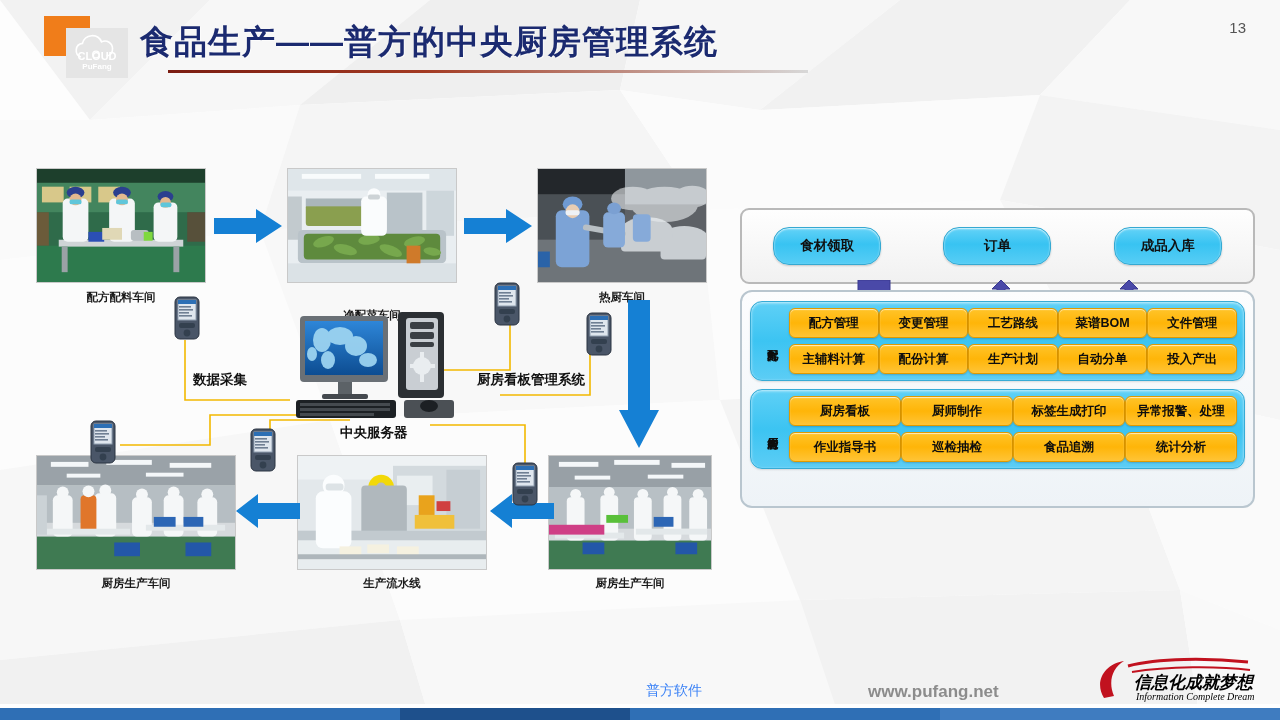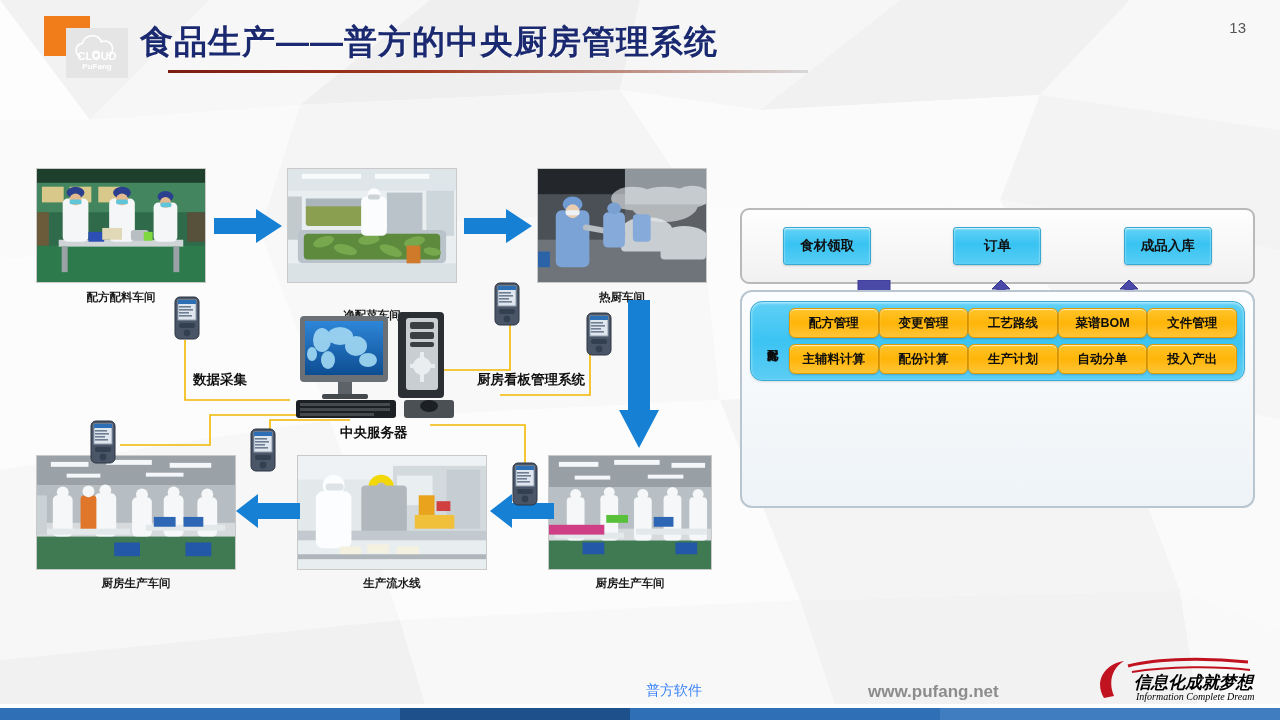--- a/index.html
+++ b/index.html
@@ -80,22 +80,22 @@
   
   .panel-outer {
     position: absolute; left: 740px; top: 208px;
     width: 515px; height: 76px;
     background: linear-gradient(to bottom,#fefefe,#f1f1f1);
     border: 2px solid #b9b9b9;
     border-radius: 9px;
     display: flex; align-items: center; justify-content: space-around;
   }
   .chip-blue {
-    width: 88px; height: 38px;
-    border-radius: 3px;
+    width: 108px; height: 38px;
+    border-radius: 16px;
     background: linear-gradient(to bottom,#63d2f7 0%, #38c3f2 45%, #57cdf5 100%);
     border: 1px solid #35a9d2;
     box-shadow: inset 0 1px 2px rgba(255,255,255,.85), 0 1px 2px rgba(0,0,0,.18);
     display: flex; align-items: center; justify-content: center;
     font-size: 13.5px; font-weight: bold; color: #101010;
   }
 
   .panel-main {
     position: absolute; left: 740px; top: 290px;
     width: 515px; height: 218px;
@@ -593,20 +593,37 @@
         <div class="group-row">
           <div class="chip-orange">主辅料计算</div>
           <div class="chip-orange">配份计算</div>
           <div class="chip-orange">生产计划</div>
           <div class="chip-orange">自动分单</div>
           <div class="chip-orange">投入产出</div>
         </div>
       </div>
     </div>
 
+    <div class="group">
+      <div class="group-label">智能厨房</div>
+      <div class="group-grid">
+        <div class="group-row">
+          <div class="chip-orange">厨房看板</div>
+          <div class="chip-orange">厨师制作</div>
+          <div class="chip-orange">标签生成打印</div>
+          <div class="chip-orange">异常报警、处理</div>
+        </div>
+        <div class="group-row">
+          <div class="chip-orange">作业指导书</div>
+          <div class="chip-orange">巡检抽检</div>
+          <div class="chip-orange">食品追溯</div>
+          <div class="chip-orange">统计分析</div>
+        </div>
+      </div>
+    </div>
 
   </div>
 
   <svg class="footer-band" viewBox="0 0 1280 16" preserveAspectRatio="none">
     <rect width="1280" height="16" fill="#ffffff"></rect>
     <rect x="0" y="4" width="400" height="12" fill="#2f6fb5"></rect>
     <rect x="400" y="4" width="230" height="12" fill="#1e508c"></rect>
     <rect x="630" y="4" width="310" height="12" fill="#2f6fb5"></rect>
     <rect x="940" y="4" width="340" height="12" fill="#3f7cc0"></rect>
   </svg>

